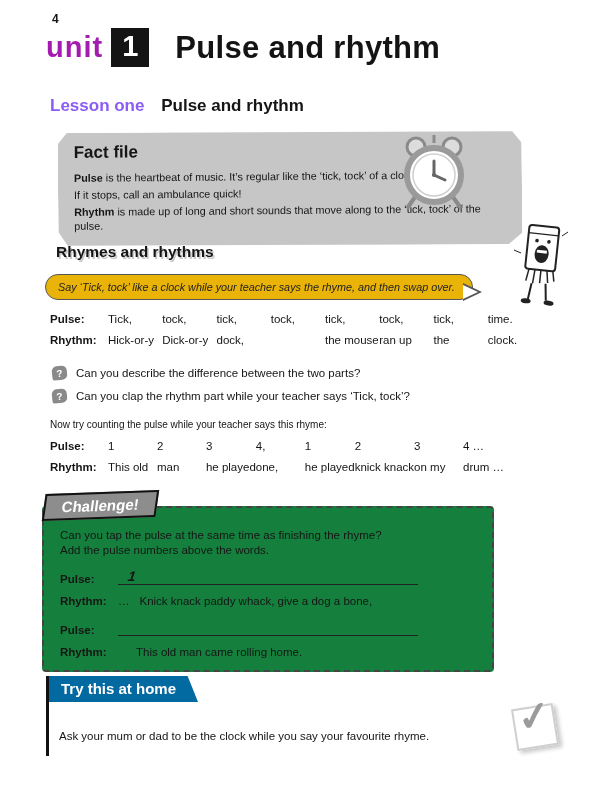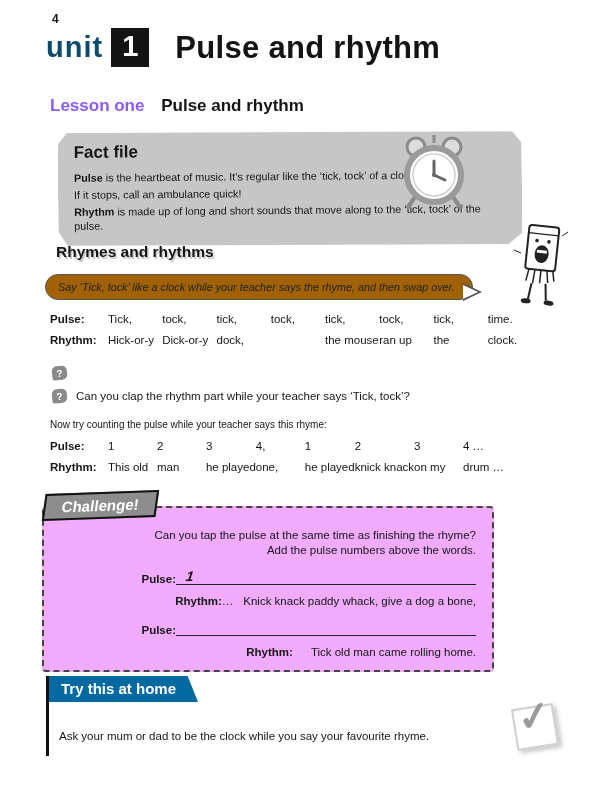--- a/index.html
+++ b/index.html
@@ -2,41 +2,41 @@
 <html><head>
 <meta charset="utf-8">
 <style>
   html,body{margin:0;padding:0;background:#ffffff;}
   .page{position:relative;width:600px;height:800px;background:#fff;overflow:hidden;
         font-family:"Liberation Sans",sans-serif;color:#151515;}
 
   .page-number{position:absolute;top:12px;left:52px;font-size:12px;font-weight:bold;}
 
   .header{position:absolute;top:28px;left:46px;display:flex;align-items:center;}
-  .unit-word{font-size:29px;font-weight:bold;color:#0c4a6e;letter-spacing:1px;}
+  .unit-word{font-size:29px;font-weight:bold;color:#a21caf;letter-spacing:1px;}
   .unit-num{margin-left:8px;background:#141414;color:#fff;font-size:29px;font-weight:bold;
             padding:2px 11px 4px;}
   .main-title{margin-left:26px;font-size:31px;font-weight:bold;color:#141414;letter-spacing:.3px;}
 
   .lesson{position:absolute;top:96px;left:50px;font-size:17px;font-weight:bold;}
   .lesson-label{color:#8b5cf6;margin-right:12px;}
 
   .fact{position:absolute;top:131px;left:58px;width:464px;box-sizing:border-box;
         background:#c6c6c6;padding:10px 16px 12px;transform:rotate(-.5deg);
         clip-path:polygon(0% 10%,2% 0%,98% 2%,100% 12%,100% 90%,97% 100%,2% 98%,0% 86%);}
   .fact-title{font-size:17px;font-weight:bold;margin:0 0 8px;}
   .fact-line{font-size:10.8px;margin:3px 0;line-height:1.3;}
   .clock{position:absolute;left:398px;top:133px;}
 
   .section-heading{position:absolute;top:243px;left:56px;font-size:15.5px;font-weight:bold;
                    text-shadow:1.5px 1.5px 0 #c9c9c9;}
 
   .character{position:absolute;left:510px;top:220px;}
 
-  .bubble{position:absolute;left:45px;top:274px;width:402px;background:#a16207;
+  .bubble{position:absolute;left:45px;top:274px;width:402px;background:#eab308;
           border:1.5px solid #555;border-radius:13px;padding:6px 12px;
           font-size:10.8px;font-style:italic;color:#222;}
   .bubble::before{content:"";position:absolute;right:-19px;top:8px;width:0;height:0;
                   border:9px solid transparent;border-left:19px solid #555;}
   .bubble::after{content:"";position:absolute;right:-13px;top:10px;width:0;height:0;
                  border:7px solid transparent;border-left:15px solid #fff;}
 
   .grid{position:absolute;display:grid;row-gap:9px;font-size:11.5px;}
   .grid span{white-space:nowrap;}
   .grid .lbl{font-weight:bold;}
@@ -48,22 +48,22 @@
   .q-icon{flex:0 0 auto;width:15px;height:14px;background:#8a8a8a;color:#fff;font-weight:bold;
           font-size:10px;display:flex;align-items:center;justify-content:center;
           border-radius:5px 5px 5px 2px;transform:rotate(-6deg);}
 
   .counting-intro{position:absolute;left:50px;top:419px;font-size:10px;}
 
   .challenge{position:absolute;left:42px;top:492px;width:452px;}
   .challenge-label{position:absolute;top:0;left:2px;z-index:2;background:#8d8d8d;color:#fff;
                    border:2px solid #111;font-size:15px;font-weight:bold;padding:3px 16px;
                    transform:skewX(-10deg) rotate(-2deg);}
-  .dashed-box{margin-top:14px;border:2px dashed #444;border-radius:4px;background:#f0abfc;
-              padding:18px 16px 12px;font-size:11.5px;text-align:right;}
+  .dashed-box{margin-top:14px;border:2px dashed #444;border-radius:4px;background:#15803d;
+              padding:18px 16px 12px;font-size:11.5px;}
   .dashed-box p{margin:3px 0 0;}
   .d-lbl{display:inline-block;width:58px;font-weight:bold;}
   .pulse-row{margin-top:13px;height:17px;}
   .rhythm-row{margin-top:9px;}
   .write-line{display:inline-block;position:relative;width:300px;height:15px;
               border-bottom:1.3px solid #222;vertical-align:bottom;}
   .written{position:absolute;left:10px;bottom:0;font-size:14px;font-weight:bold;
            font-style:italic;transform:skewX(-8deg);}
   .prefix{display:inline-block;margin-right:10px;}
   .indent{margin-left:18px;}
@@ -162,20 +162,21 @@
     <span></span>
     <span>the mouse</span>
     <span>ran up</span>
     <span>the</span>
     <span>clock.</span>
   </div>
 
   <div class="questions">
     <div class="question">
       <span class="q-icon">?</span>
+      <span>Can you describe the difference between the two parts?</span>
     </div>
     <div class="question">
       <span class="q-icon">?</span>
       <span>Can you clap the rhythm part while your teacher says ‘Tick, tock’?</span>
     </div>
   </div>
 
   <div class="counting-intro">Now try counting the pulse while your teacher says this rhyme:</div>
 
   <div class="grid count-grid">
@@ -207,21 +208,21 @@
       <div class="pulse-row">
         <span class="d-lbl">Pulse:</span><span class="write-line"><span class="written">1</span></span>
       </div>
       <div class="rhythm-row">
         <span class="d-lbl">Rhythm:</span><span class="prefix">…</span><span>Knick knack paddy whack, give a dog a bone,</span>
       </div>
       <div class="pulse-row">
         <span class="d-lbl">Pulse:</span><span class="write-line"></span>
       </div>
       <div class="rhythm-row">
-        <span class="d-lbl">Rhythm:</span><span class="indent">Tick old man came rolling home.</span>
+        <span class="d-lbl">Rhythm:</span><span class="indent">This old man came rolling home.</span>
       </div>
     </div>
   </div>
 
   <div class="home">
     <div class="home-label">Try this at home</div>
     <div class="home-text">Ask your mum or dad to be the clock while you say your favourite rhyme.</div>
   </div>
 
   <div class="checkbox">

